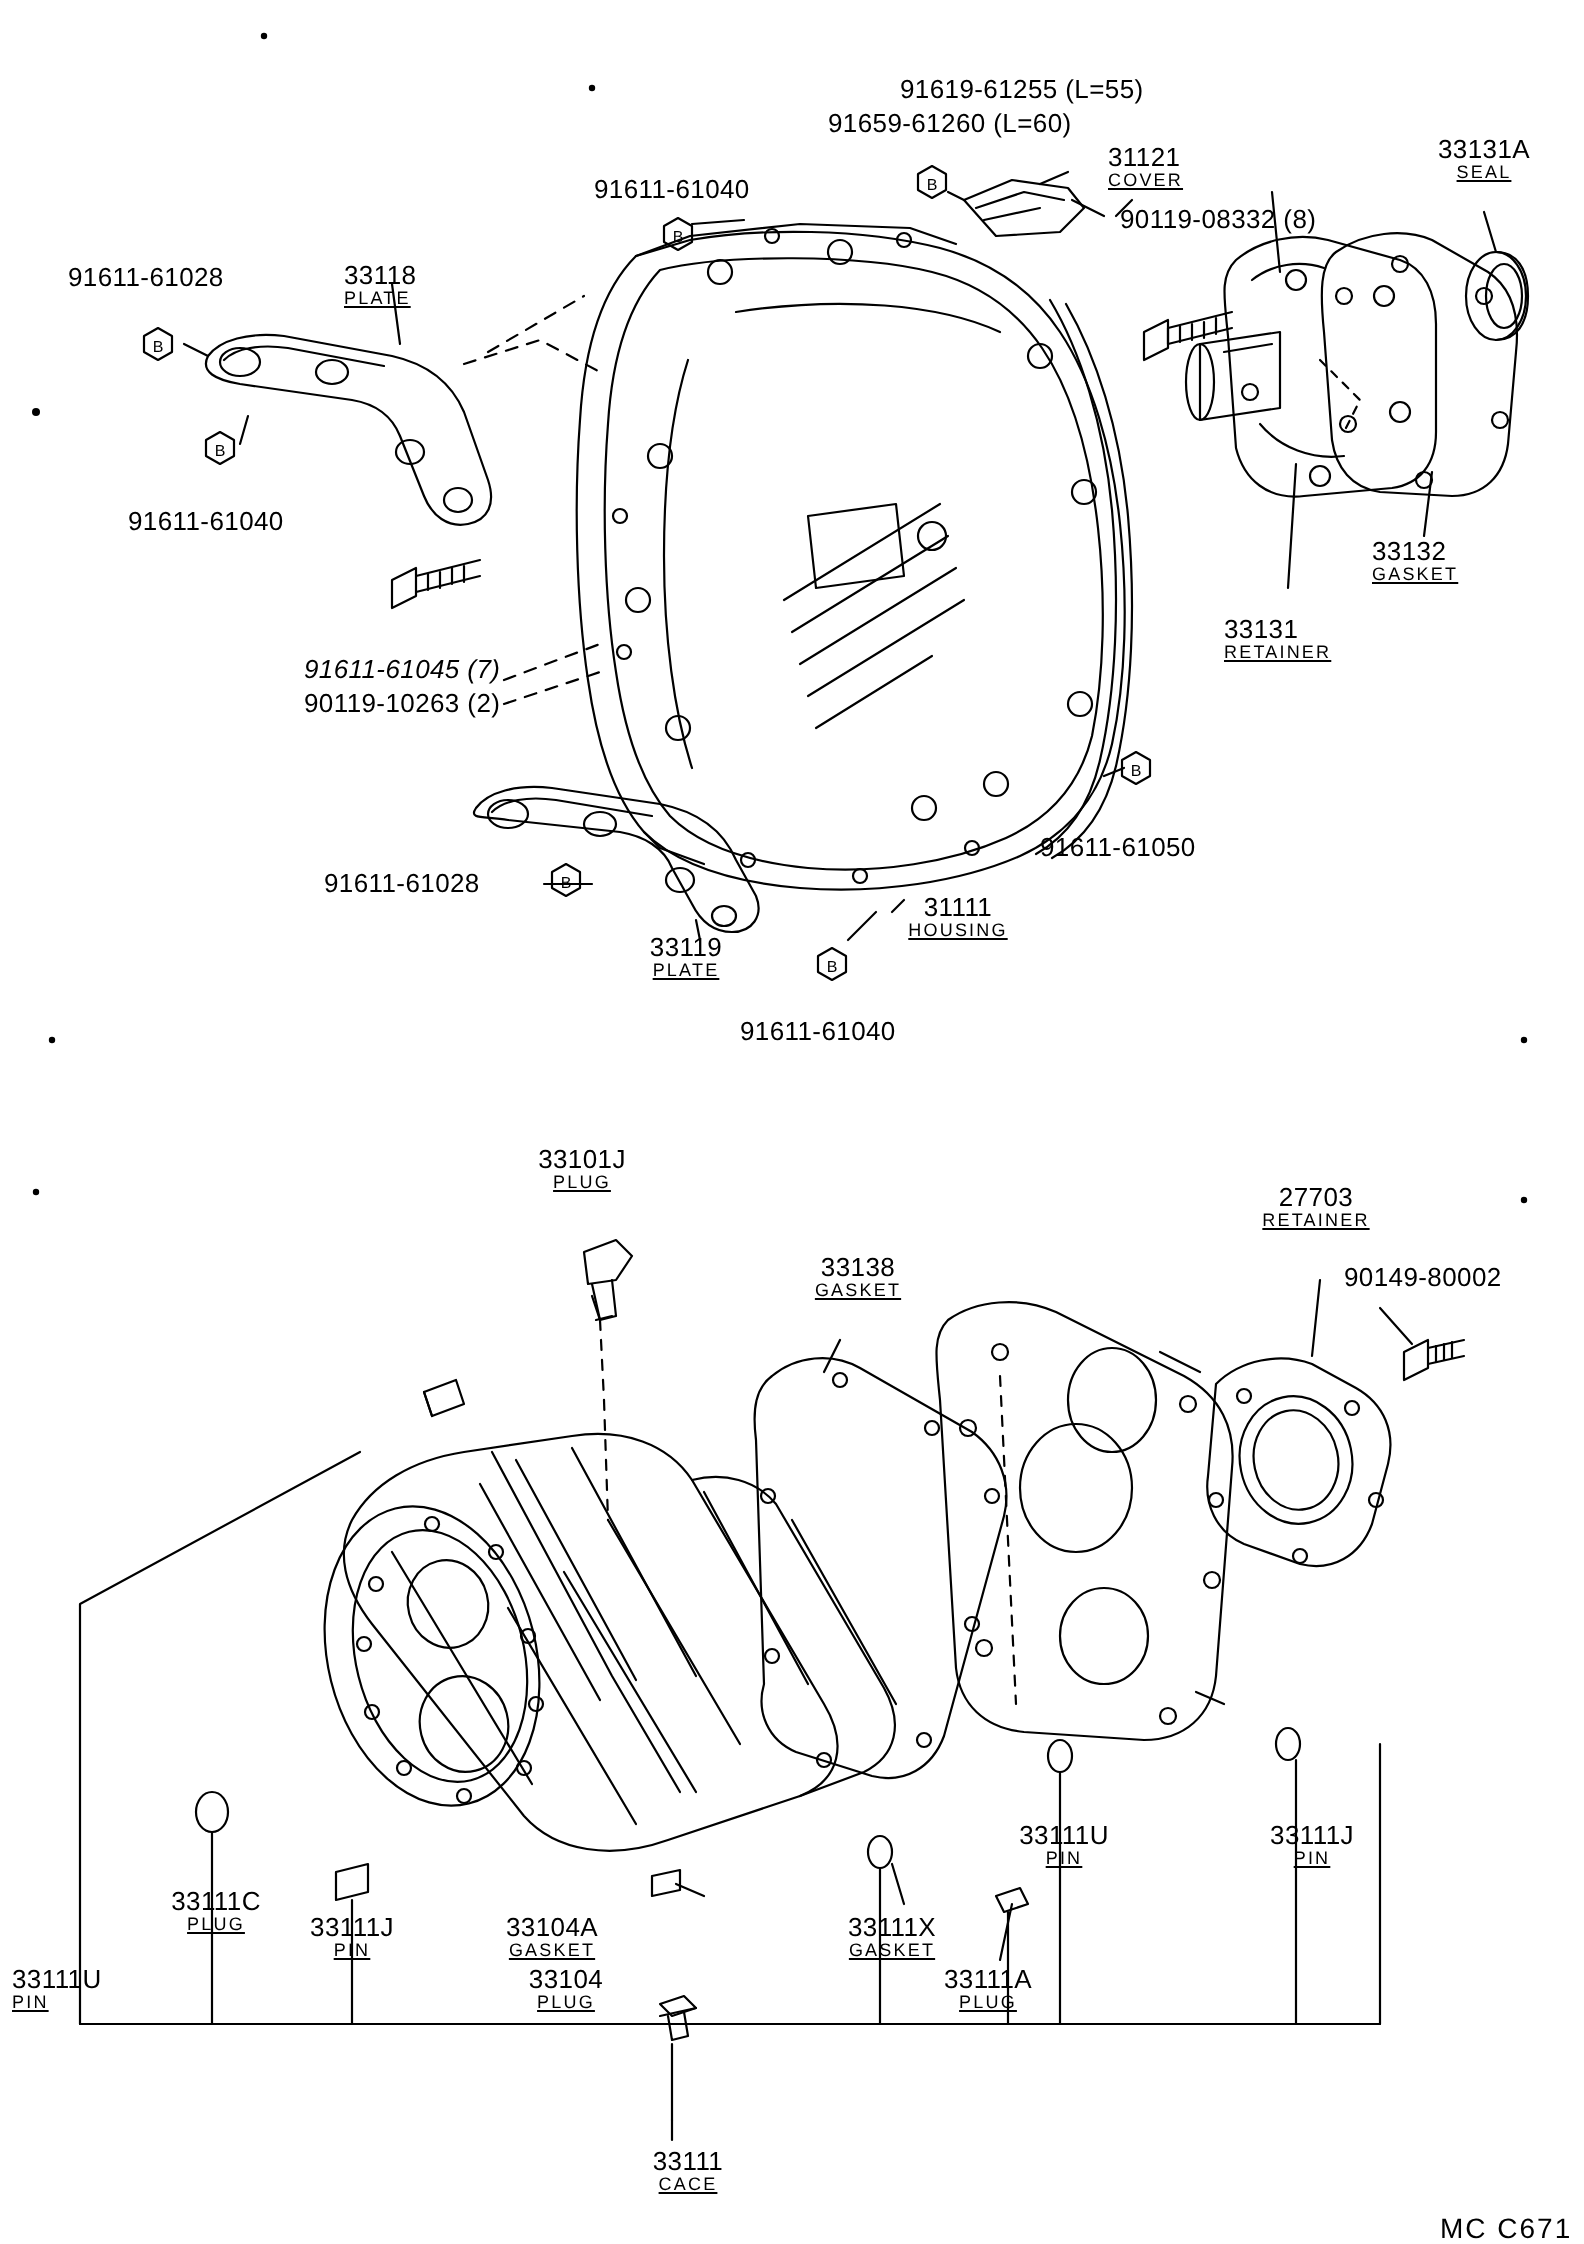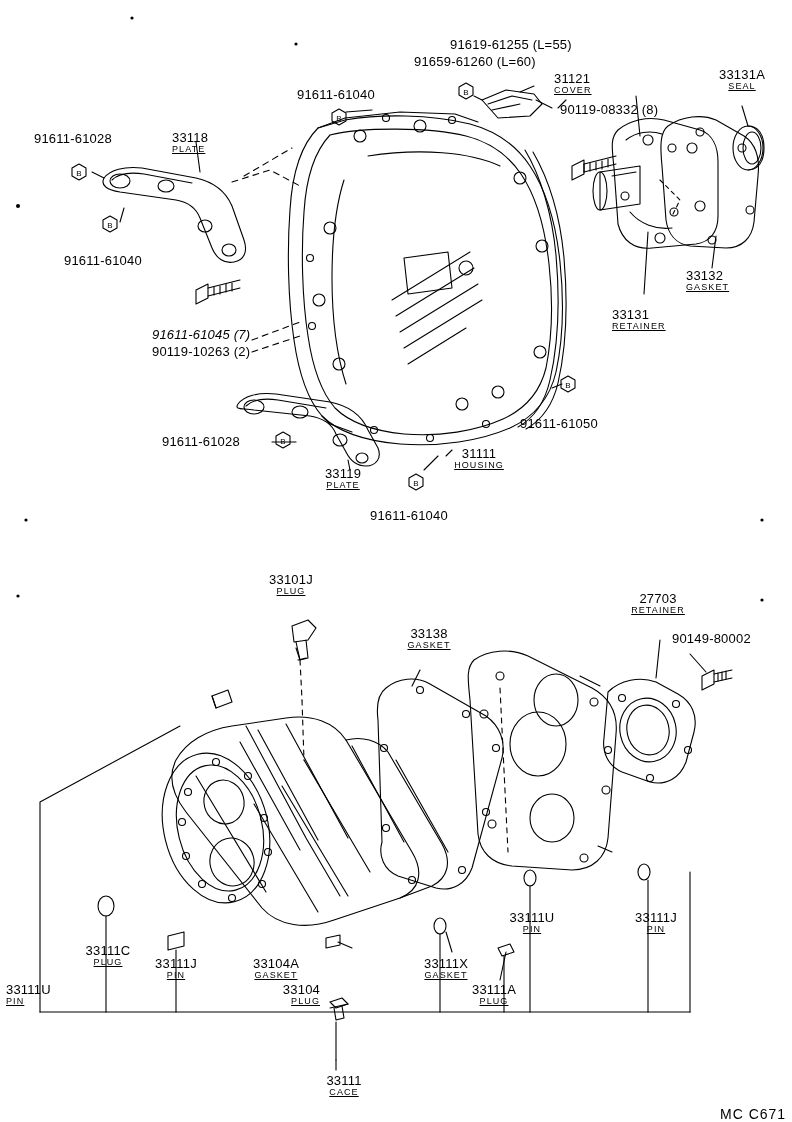--- a/index.html
+++ b/index.html
@@ -452,21 +452,21 @@
     <span class="sub">PIN</span>
   </div>
   <div class="label left" style="left:6px; top:983px;">
     <span class="num">33111U</span>
     <span class="sub" style="text-align:left;">PIN</span>
   </div>
   <div class="label" style="left:236px; top:957px; width:80px;">
     <span class="num">33104A</span>
     <span class="sub">GASKET</span>
   </div>
-  <div class="label" style="left:246px; top:983px; width:74px;text-align:right;">
+  <div class="label" style="left:246px; top:983px; width:74px;">
     <span class="num">33104</span>
     <span class="sub">PLUG</span>
   </div>
   <div class="label" style="left:406px; top:957px; width:80px;">
     <span class="num">33111X</span>
     <span class="sub">GASKET</span>
   </div>
   <div class="label" style="left:456px; top:983px; width:76px;">
     <span class="num">33111A</span>
     <span class="sub">PLUG</span>

